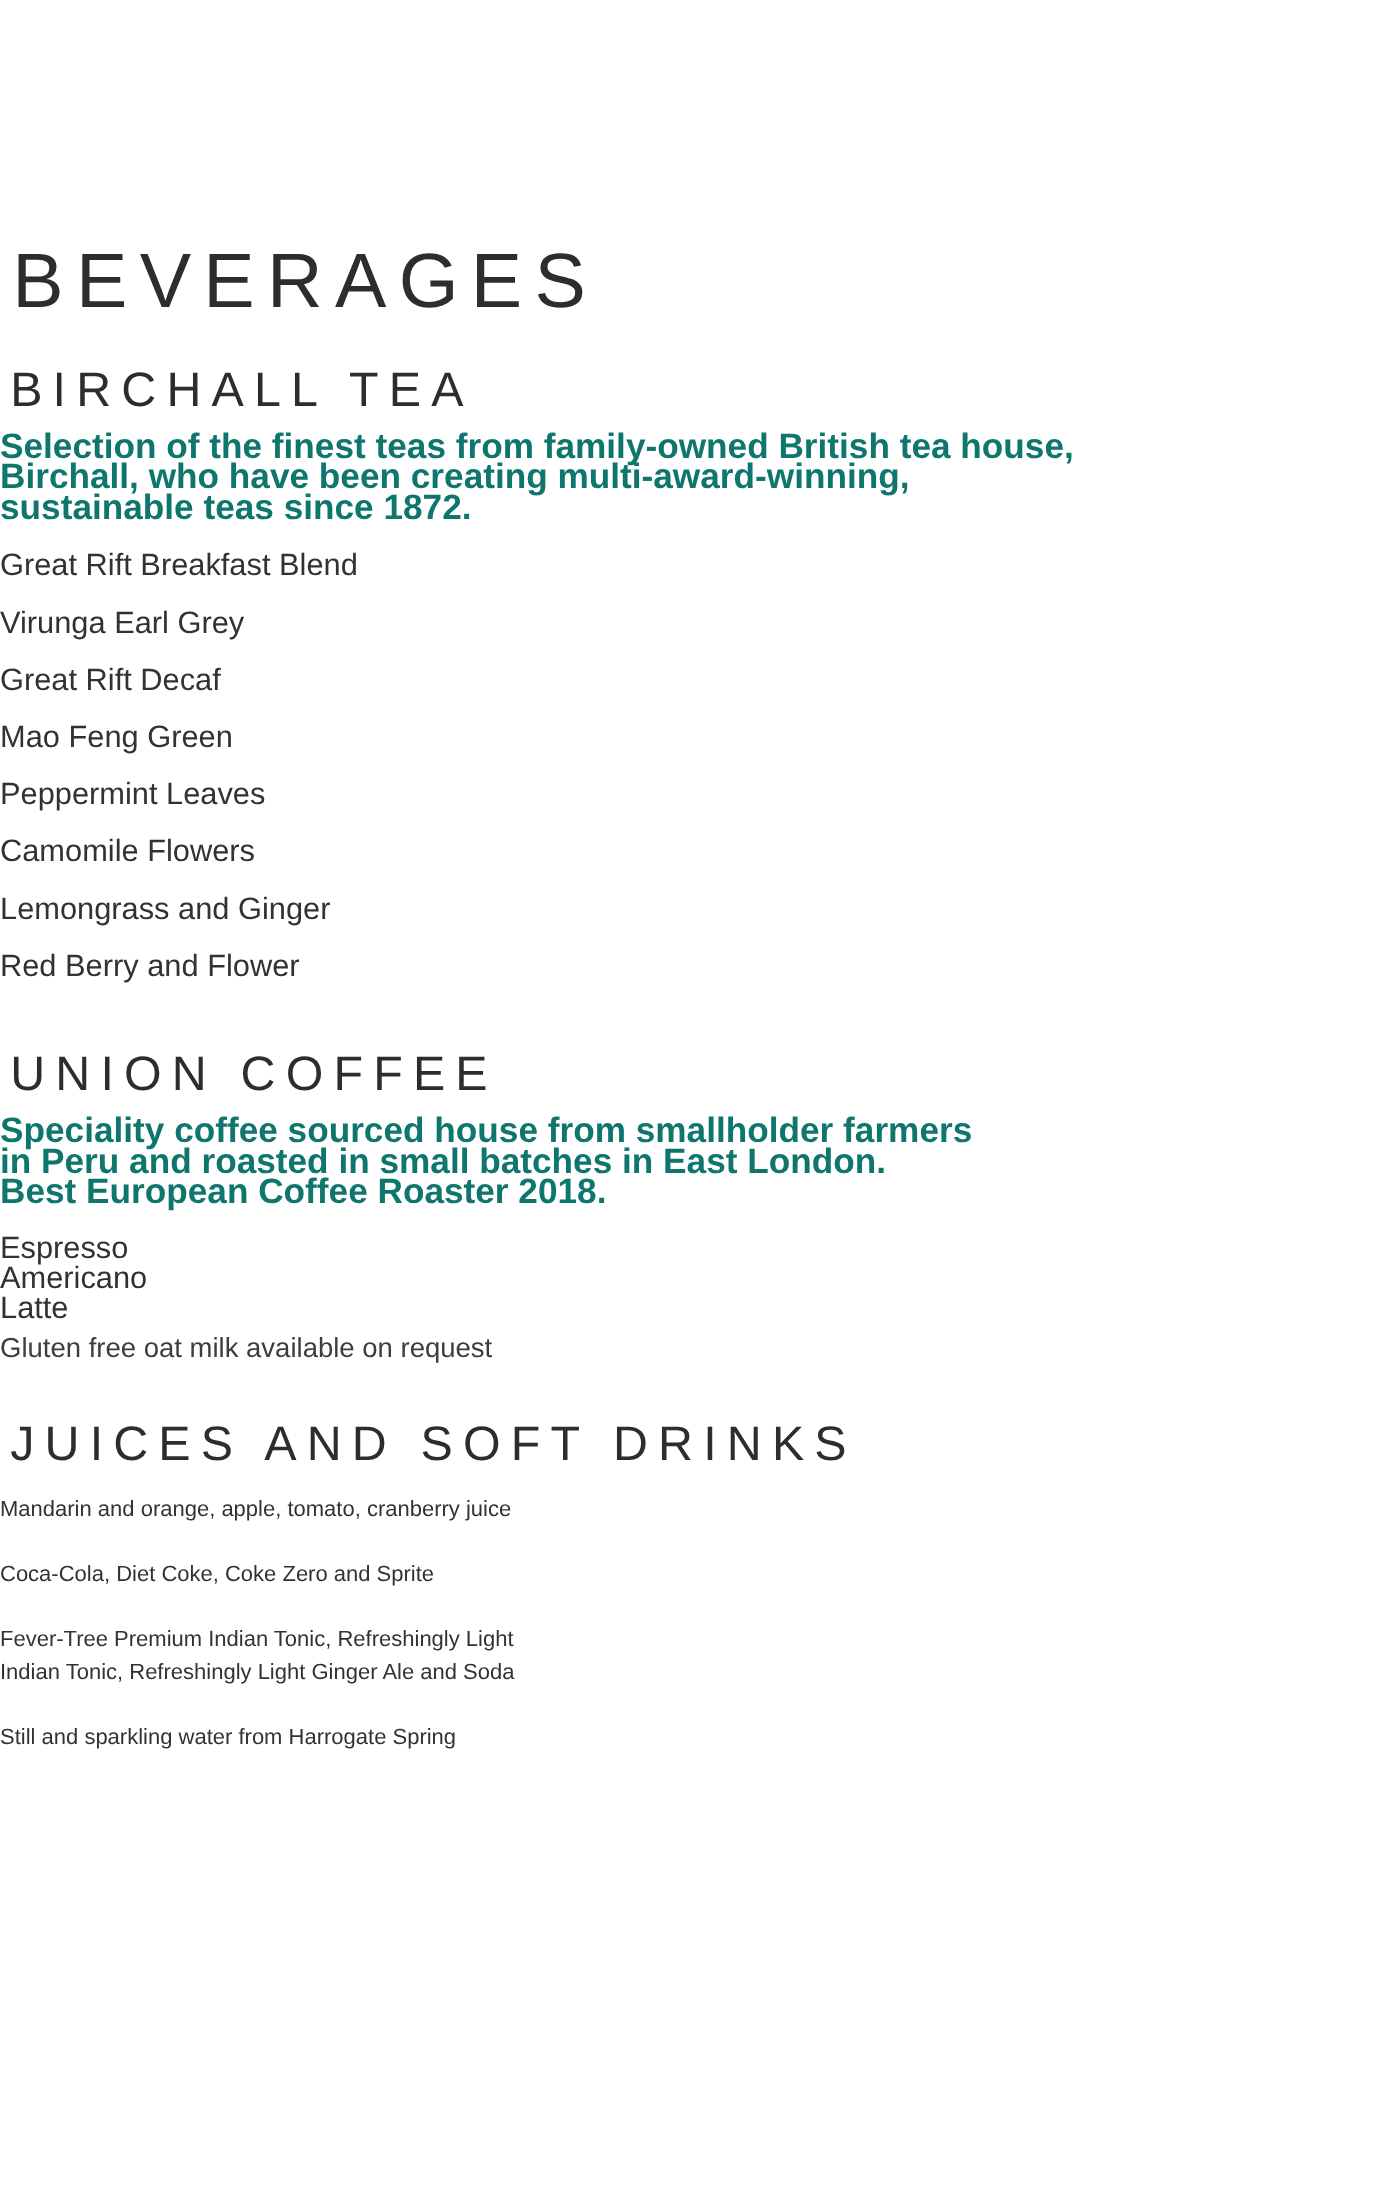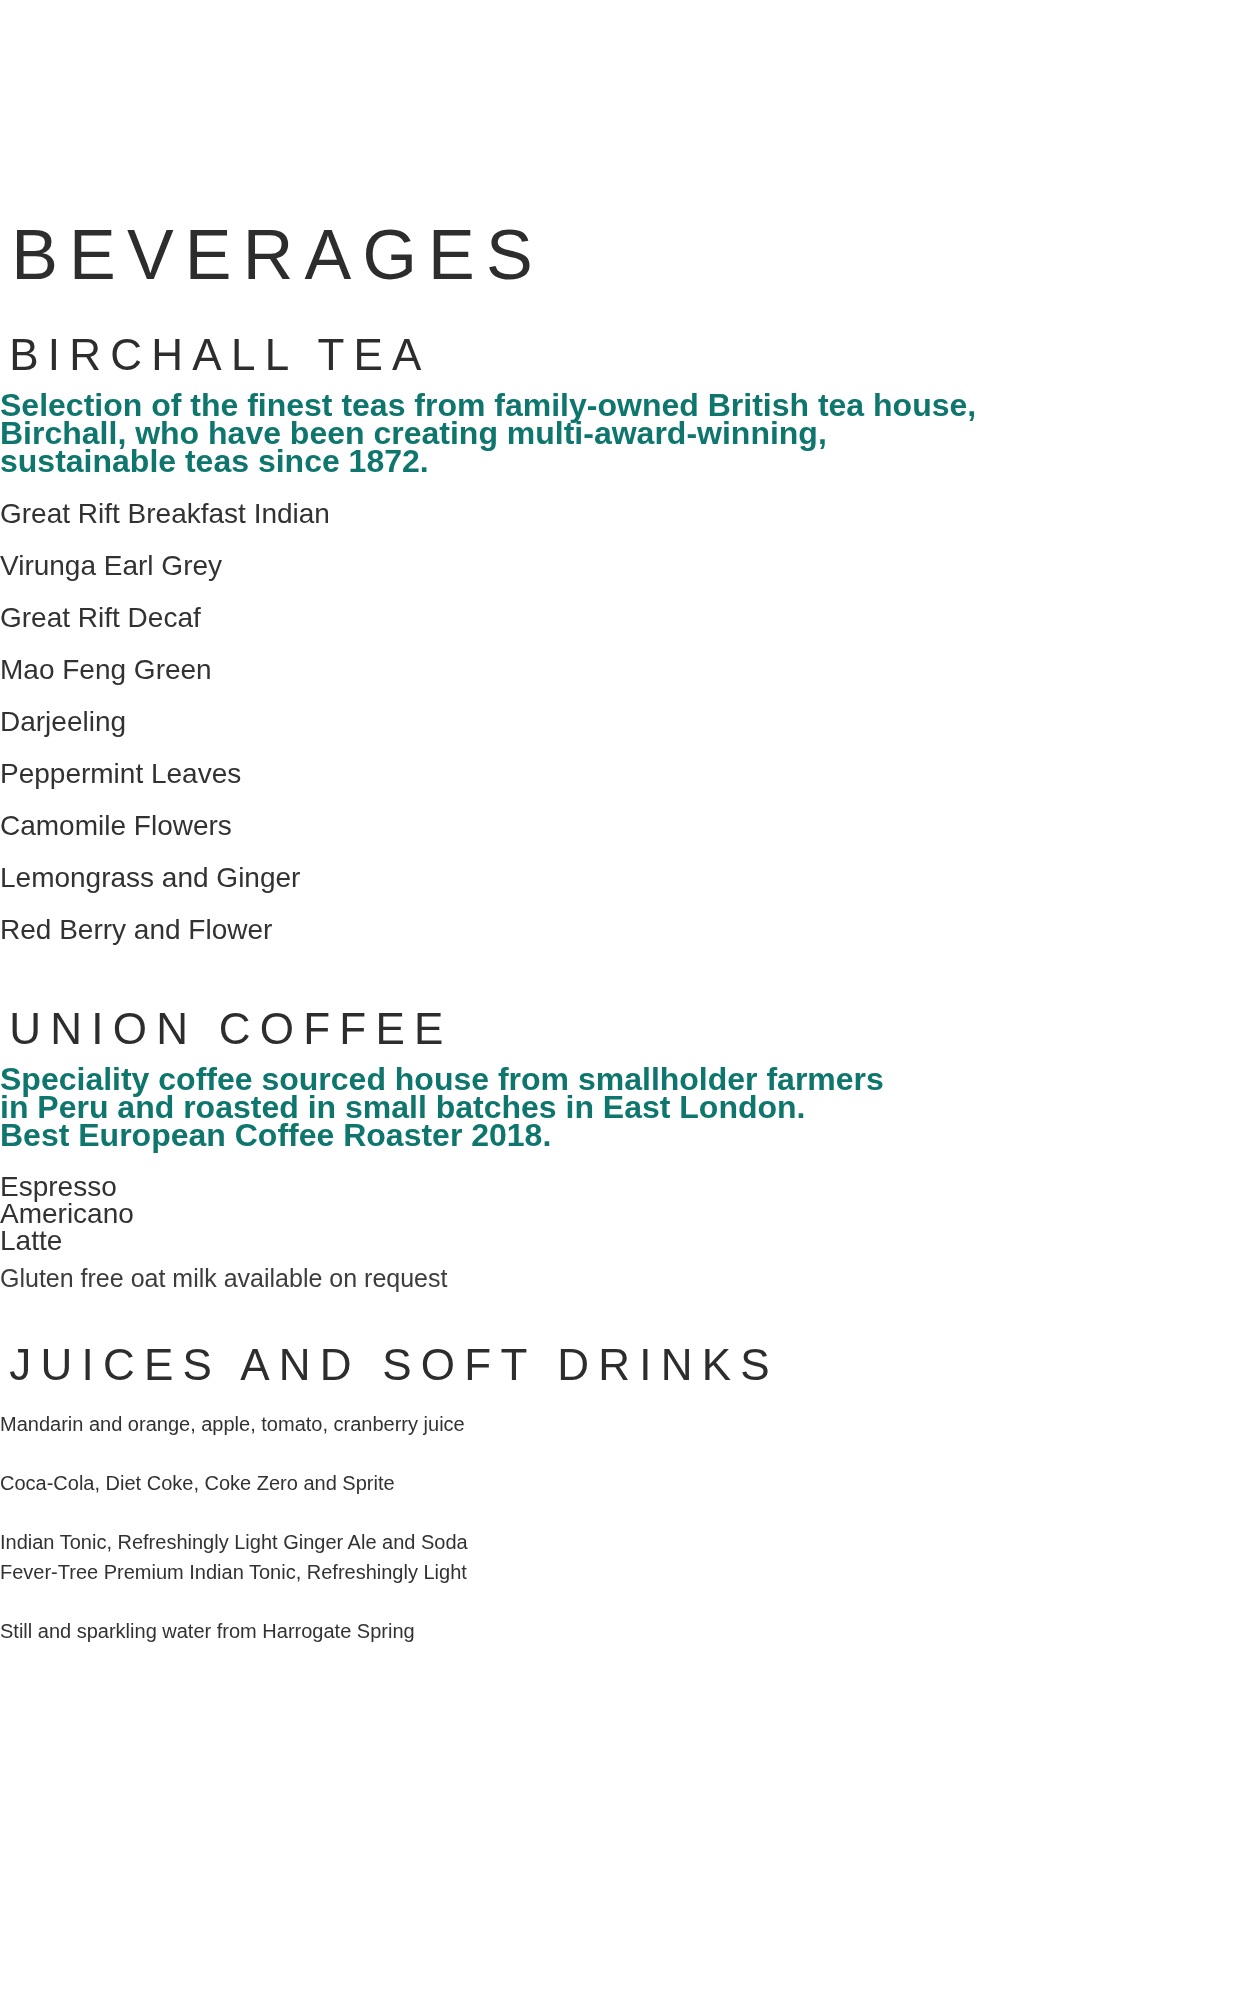--- a/index.html
+++ b/index.html
@@ -91,25 +91,24 @@
   <h1 class="page-title">BEVERAGES</h1>
 
   <section>
     <h2 class="section-heading heading-birchall">BIRCHALL TEA</h2>
     <div class="description">
       <span class="description-line">Selection of the finest teas from family-owned British tea house,</span>
       <span class="description-line">Birchall, who have been creating multi-award-winning,</span>
       <span class="description-line">sustainable teas since 1872.</span>
     </div>
     <ul class="tea-list">
-      <li class="tea-item">Great Rift Breakfast Indian</li>
+      <li class="tea-item">Great Rift Breakfast Blend</li>
       <li class="tea-item">Virunga Earl Grey</li>
       <li class="tea-item">Great Rift Decaf</li>
       <li class="tea-item">Mao Feng Green</li>
-      <li class="tea-item">Darjeeling</li>
       <li class="tea-item">Peppermint Leaves</li>
       <li class="tea-item">Camomile Flowers</li>
       <li class="tea-item">Lemongrass and Ginger</li>
       <li class="tea-item">Red Berry and Flower</li>
     </ul>
   </section>
 
   <section>
     <h2 class="section-heading heading-union">UNION COFFEE</h2>
     <div class="description">
@@ -128,22 +127,22 @@
   <section>
     <h2 class="section-heading heading-juices">JUICES AND SOFT DRINKS</h2>
     <div class="juice-list">
       <div class="juice-item">
         <span class="item-line">Mandarin and orange, apple, tomato, cranberry juice</span>
       </div>
       <div class="juice-item">
         <span class="item-line">Coca-Cola, Diet Coke, Coke Zero and Sprite</span>
       </div>
       <div class="juice-item">
+        <span class="item-line">Fever-Tree Premium Indian Tonic, Refreshingly Light</span>
         <span class="item-line">Indian Tonic, Refreshingly Light Ginger Ale and Soda</span>
-        <span class="item-line">Fever-Tree Premium Indian Tonic, Refreshingly Light</span>
       </div>
       <div class="juice-item">
         <span class="item-line">Still and sparkling water from Harrogate Spring</span>
       </div>
     </div>
   </section>
 
 </div>
 
 </body></html>

